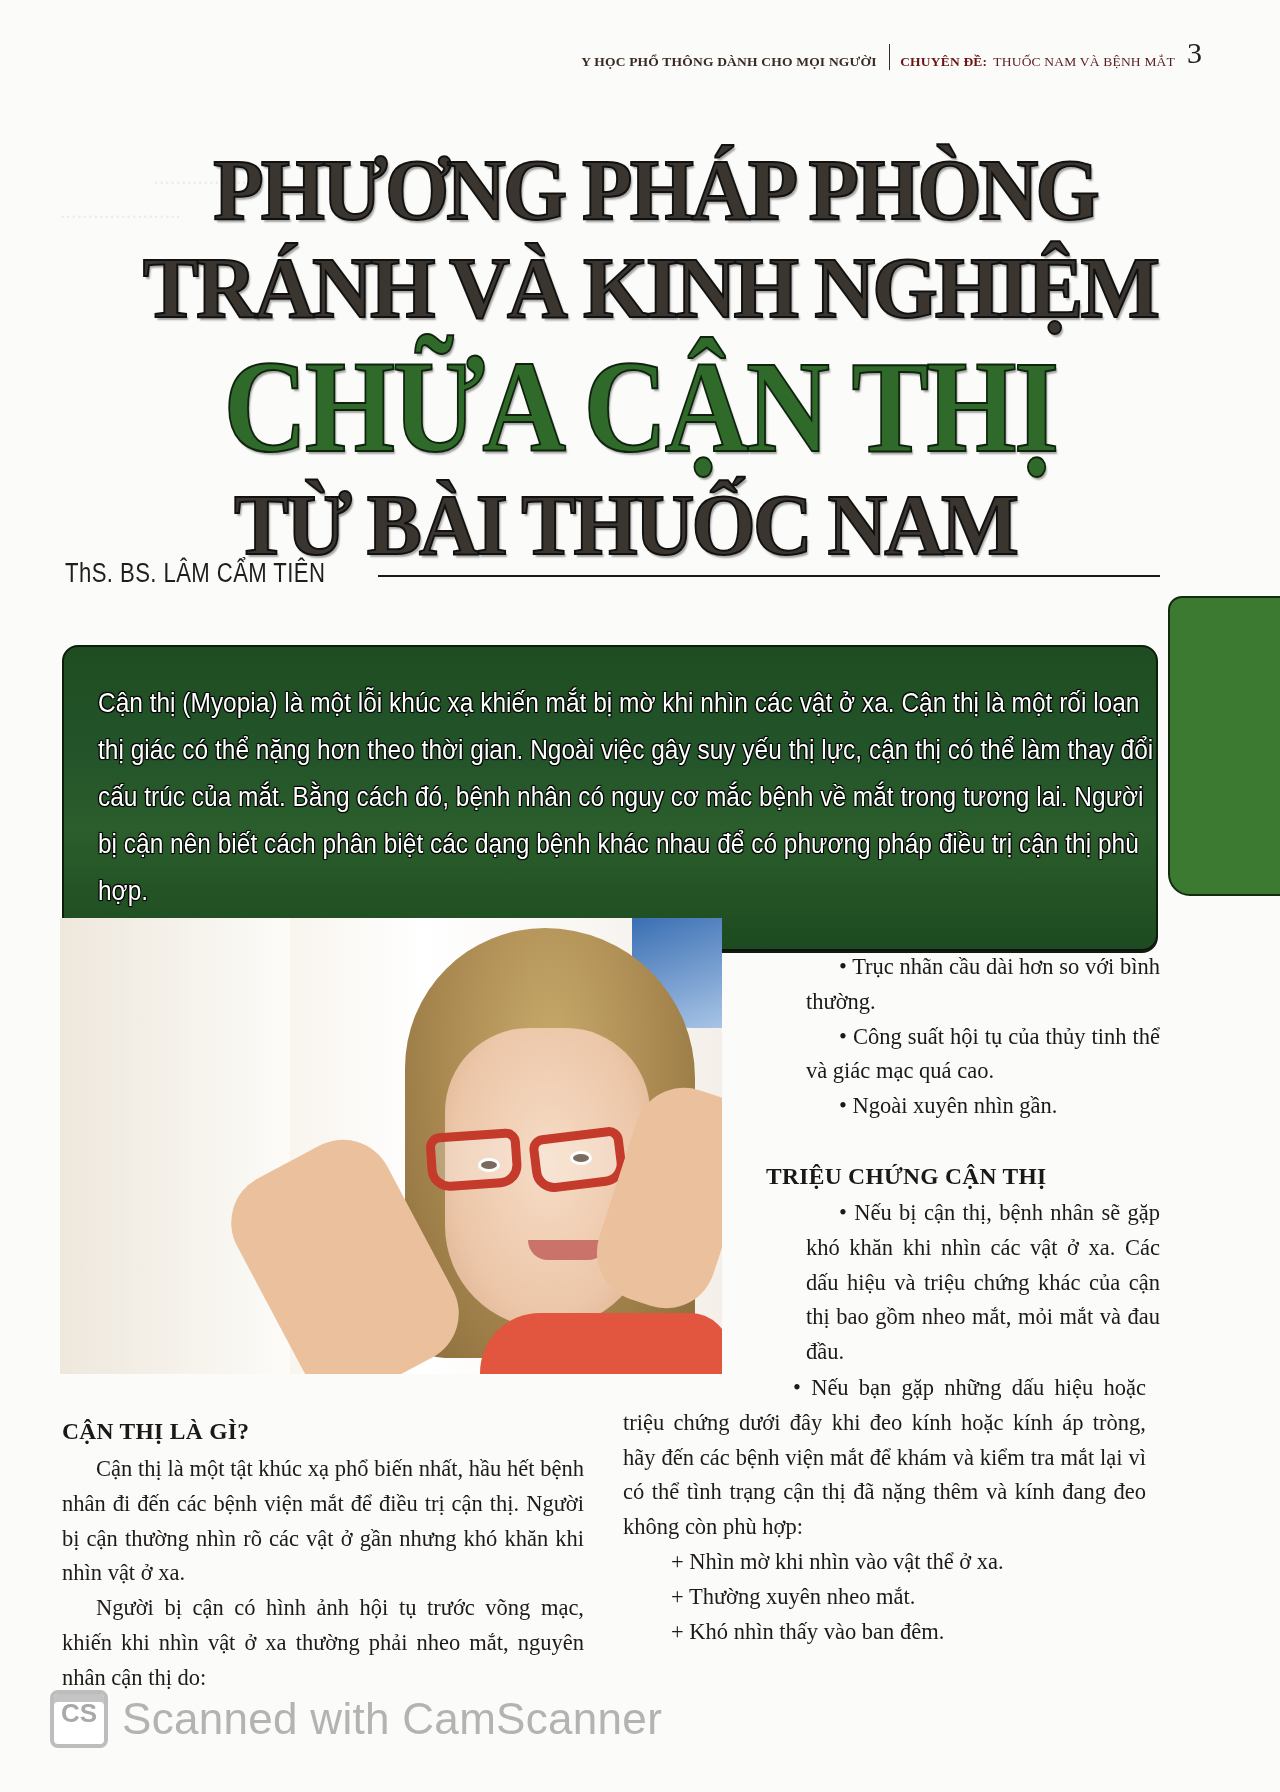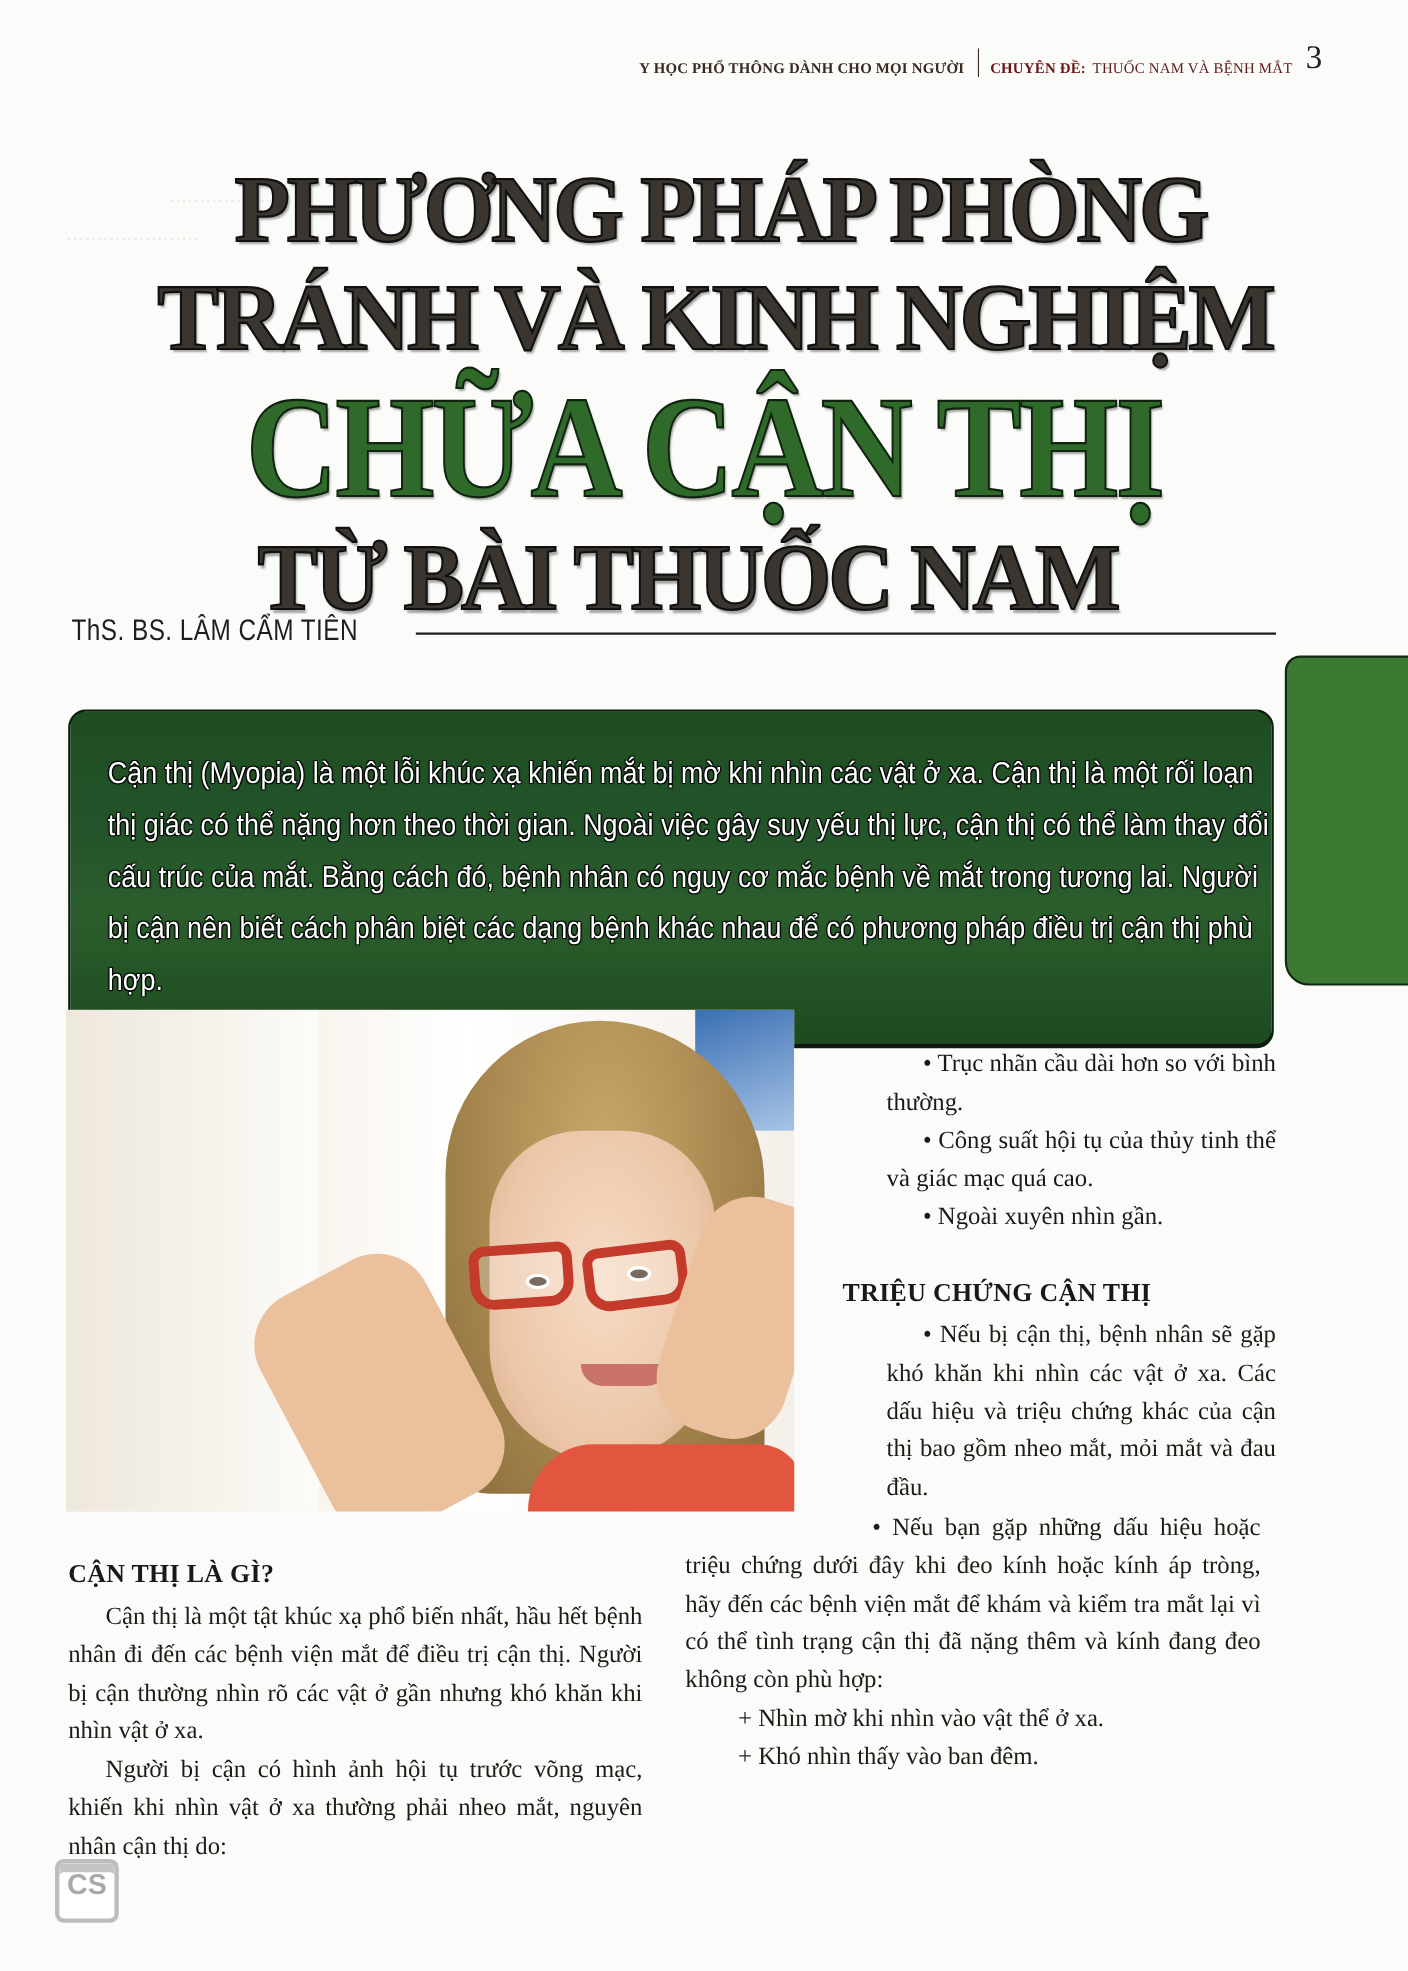--- a/index.html
+++ b/index.html
@@ -121,26 +121,28 @@
 
 <div class="section-h h-symptoms">TRIỆU CHỨNG CẬN THỊ</div>
 <div class="col-right-2">
   <p class="ind">• Nếu bị cận thị, bệnh nhân sẽ gặp khó khăn khi nhìn các vật ở xa. Các dấu hiệu và triệu chứng khác của cận thị bao gồm nheo mắt, mỏi mắt và đau đầu.</p>
 </div>
 <div class="col-wide">
   <p class="ind-big">• Nếu bạn gặp những dấu hiệu hoặc triệu chứng dưới đây khi đeo kính hoặc kính áp tròng, hãy đến các bệnh viện mắt để khám và kiểm tra mắt lại vì có thể tình trạng cận thị đã nặng thêm và kính đang đeo không còn phù hợp:</p>
 </div>
 <ul class="plus-list">
   <li>+ Nhìn mờ khi nhìn vào vật thể ở xa.</li>
+  <li>+ Thường xuyên nheo mắt.</li>
   <li>+ Khó nhìn thấy vào ban đêm.</li>
 </ul>
 
 <div class="section-h h-what">CẬN THỊ LÀ GÌ?</div>
 <div class="col-left">
   <p>Cận thị là một tật khúc xạ phổ biến nhất, hầu hết bệnh nhân đi đến các bệnh viện mắt để điều trị cận thị. Người bị cận thường nhìn rõ các vật ở gần nhưng khó khăn khi nhìn vật ở xa.</p>
   <p>Người bị cận có hình ảnh hội tụ trước võng mạc, khiến khi nhìn vật ở xa thường phải nheo mắt, nguyên nhân cận thị do:</p>
 </div>
 
 <div class="watermark">
   <div class="cs-badge">
       <span>CS</span>
     </div>
+  <div class="wm-text">Scanned with CamScanner</div>
 </div>
 
 </body></html>

